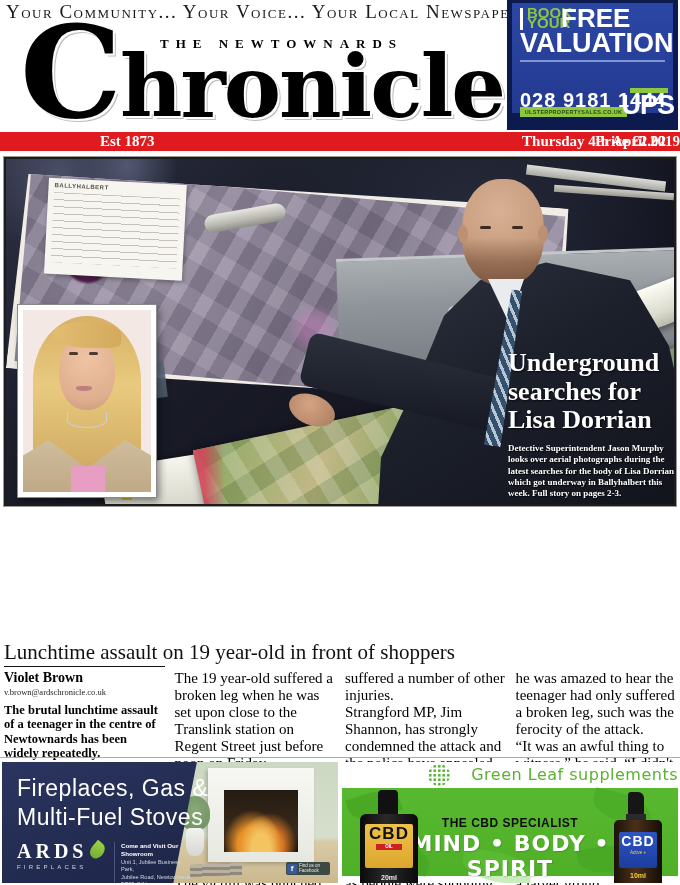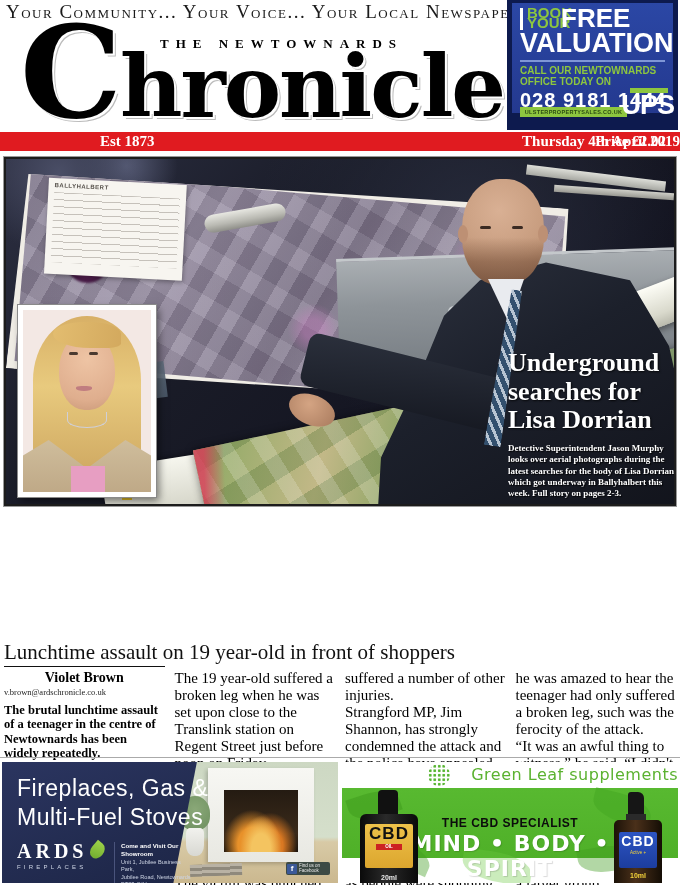--- a/index.html
+++ b/index.html
@@ -213,21 +213,21 @@
     font-size:70px; line-height:0.93; letter-spacing:-3px; white-space:pre-line;
   }
   .subhead {
     position:absolute; left:4px; top:640px; width:560px;
     font-family:"Liberation Serif", serif; font-size:21px; color:#111;
   }
   
   .article { position:absolute; left:4px; top:666px; width:672px; height:90px;
     display:grid; grid-template-columns:repeat(4, 1fr); column-gap:10px; }
   .colrule { border-top:1.5px solid #111; padding-top:3px; }
-  .byline { font-family:"Liberation Serif", serif; font-weight:bold; font-size:14px;text-align:center; }
+  .byline { font-family:"Liberation Serif", serif; font-weight:bold; font-size:14px; }
   .email { font-family:"Liberation Serif", serif; font-size:8.5px; color:#222; margin-top:1px; }
   .lede { font-family:"Liberation Serif", serif; font-weight:bold; font-size:12.5px;
     line-height:1.15; margin-top:6px; }
   .bodycol { font-family:"Liberation Serif", serif; font-size:15px; line-height:1.14;
     padding-top:4px; white-space:pre-line; }
   .continued { font-family:"Liberation Serif", serif; font-weight:bold; font-size:13px; margin-top:3px; }
   .ad-separator { position:absolute; left:0; top:757px; width:680px; height:1px; background:#aaa; }
   
   .ads { position:absolute; left:2px; top:762px; width:676px; height:121px; display:flex; gap:4px; }
   .ad-fire { position:relative; width:336px; height:121px; overflow:hidden;
@@ -269,21 +269,21 @@
   .fb-label { font-size:4.5px; color:#e8e8e8; line-height:1.1;
     font-family:"Liberation Sans", sans-serif; }
   
   .ad-cbd { position:relative; width:336px; height:121px; overflow:hidden;
     font-family:"Liberation Sans", sans-serif; background:#fff; }
   .cbd-topstrip { position:absolute; left:0; top:0; width:100%; height:26px; background:#fff; }
   .cbd-logo { position:absolute; left:0; right:0; top:3px; text-align:right;
     color:#5bb230; font-size:16px; letter-spacing:0.5px; font-family:"DejaVu Sans", sans-serif; }
   .cbd-leaf-dots { position:absolute; left:86px; top:2px; width:22px; height:22px;
     border-radius:50%; background:radial-gradient(circle,#55b42e 1.2px, transparent 1.6px) 0 0/4.5px 4.5px; }
-  .cbd-body { position:absolute; left:0; top:26px; width:100%; height:70px;
+  .cbd-body { position:absolute; left:0; top:26px; width:100%; height:88px;
     background:linear-gradient(180deg,#58b930 0%, #4fb028 100%); }
   .cbd-leafdec { position:absolute; border-radius:0 60% 0 60%; opacity:0.55; }
   .ld1 { left:6px; top:4px; width:52px; height:26px; background:#3f9c1d; transform:rotate(-18deg); }
   .ld2 { left:250px; top:6px; width:60px; height:28px; background:#45a722; transform:rotate(14deg); }
   .ld3 { left:120px; top:64px; width:70px; height:30px; background:#69c93e; transform:rotate(8deg); opacity:0.35; }
   .ld4 { left:40px; top:56px; width:50px; height:24px; background:#3f9c1d; transform:rotate(24deg); opacity:0.4; }
   .ld5 { left:236px; top:58px; width:56px; height:26px; background:#3f9c1d; transform:rotate(-10deg); opacity:0.4; }
   .cbd-center { position:absolute; left:64px; top:28px; width:208px; text-align:center; }
   .cbd-spec { color:#0c0c0c; font-weight:bold; font-size:12px; letter-spacing:0.5px; }
   .cbd-tagline { color:#fff; font-weight:bold; font-size:22px; letter-spacing:1px;
@@ -328,22 +328,20 @@
   <div class="chronicle">Chronicle</div>
 
   <div class="val-ad">
     <div class="val-panel">
       <div class="val-bar"></div>
       <div class="val-book">BOOK
 YOUR</div>
       <div class="val-free">FREE</div>
       <div class="val-valuation">VALUATION</div>
       <div class="val-rule"></div>
-      <div class="val-call">CALL OUR NEWTOWNARDS
-OFFICE TODAY ON</div>
       <div class="val-phone">028 9181 1444</div>
       <div class="val-site">ULSTERPROPERTYSALES.CO.UK</div>
     </div>
     <div class="val-ups-tag"></div>
     <div class="val-ups">UPS</div>
   </div>
 
   <div class="datebar">
     <span class="est">Est 1873</span>
     <span class="date">Thursday 4th April 2019</span>

